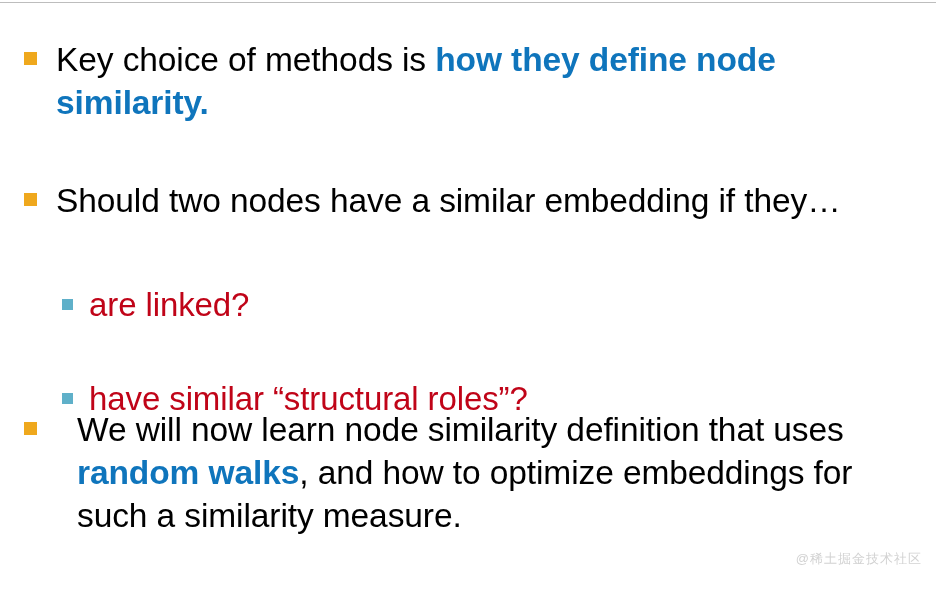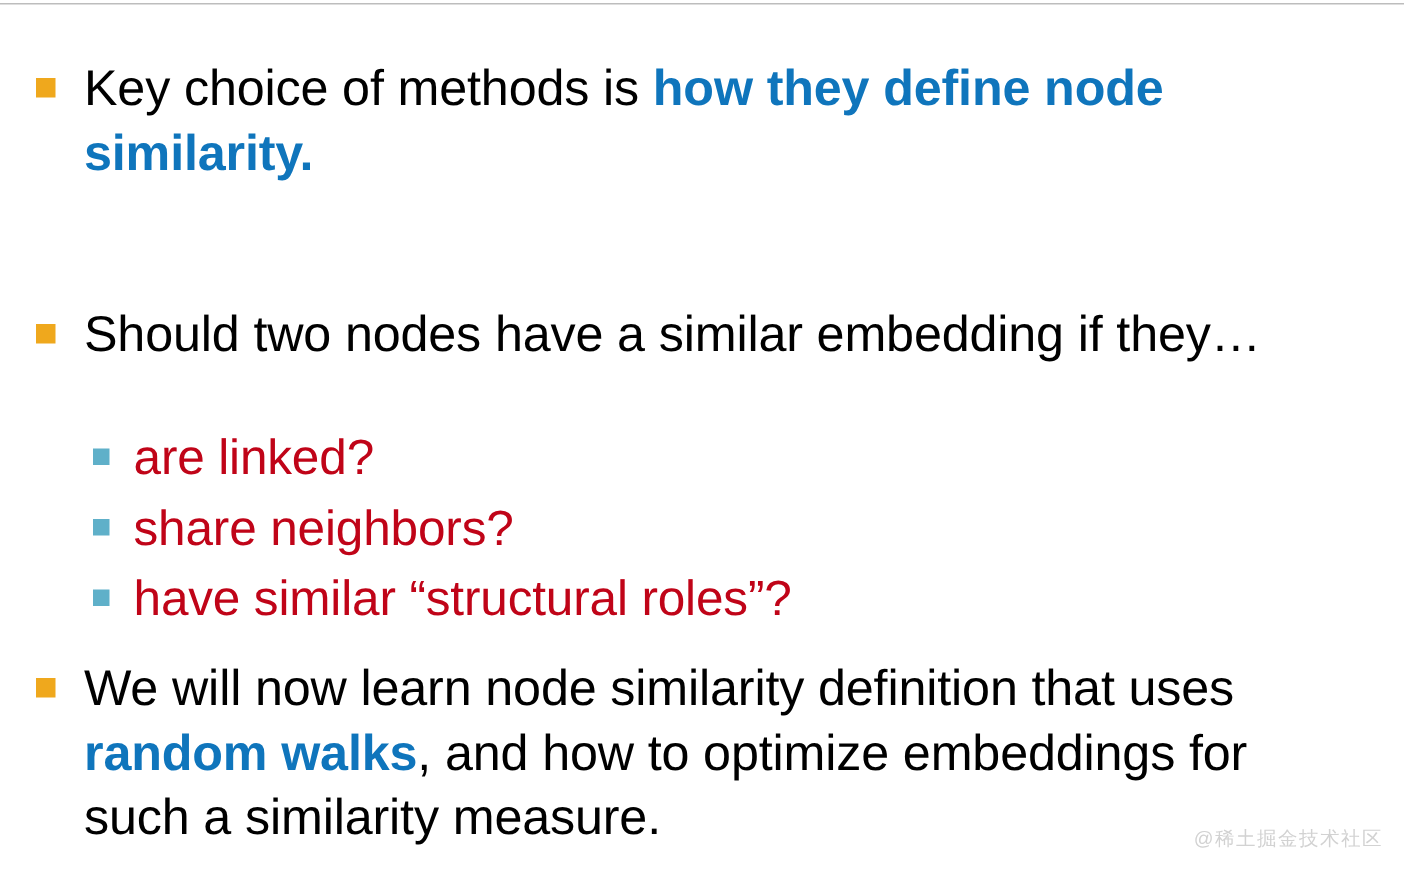--- a/index.html
+++ b/index.html
@@ -109,43 +109,39 @@
 
   <div id="body-area">
 
     <div class="l1" style="top:38px;">
       <span class="marker"></span>
       <span class="txt">
         <span>Key choice of methods is </span><b>how they define node similarity.</b>
       </span>
     </div>
 
-    <div class="l1" style="top:179px;margin-top:23px;">
+    <div class="l1" style="top:179px;">
       <span class="marker"></span>
       <span class="txt">
         <span>Should two nodes have a similar embedding if they…</span>
       </span>
     </div>
 
     <div class="l2" style="top:288px;">
       <span class="marker2"></span>
       <span class="txt2">are linked?</span>
     </div>
 
-    <div class="l2" style="top:335px;">
-      <span class="marker2"></span>
-      <span class="txt2">share neighbors?</span>
-    </div>
 
     <div class="l2" style="top:382px;">
       <span class="marker2"></span>
       <span class="txt2">have similar “structural roles”?</span>
     </div>
 
-    <div class="l1" style="top:438px;">
+    <div class="l1" style="top:408px;gap:21px;">
       <span class="marker"></span>
       <span class="txt">
         <span>We will now learn node similarity definition that uses </span><b>random walks</b><span>, and how to optimize embeddings for such a similarity measure.</span>
       </span>
     </div>
 
   </div>
 
   <div id="watermark">@稀土掘金技术社区</div>
 

